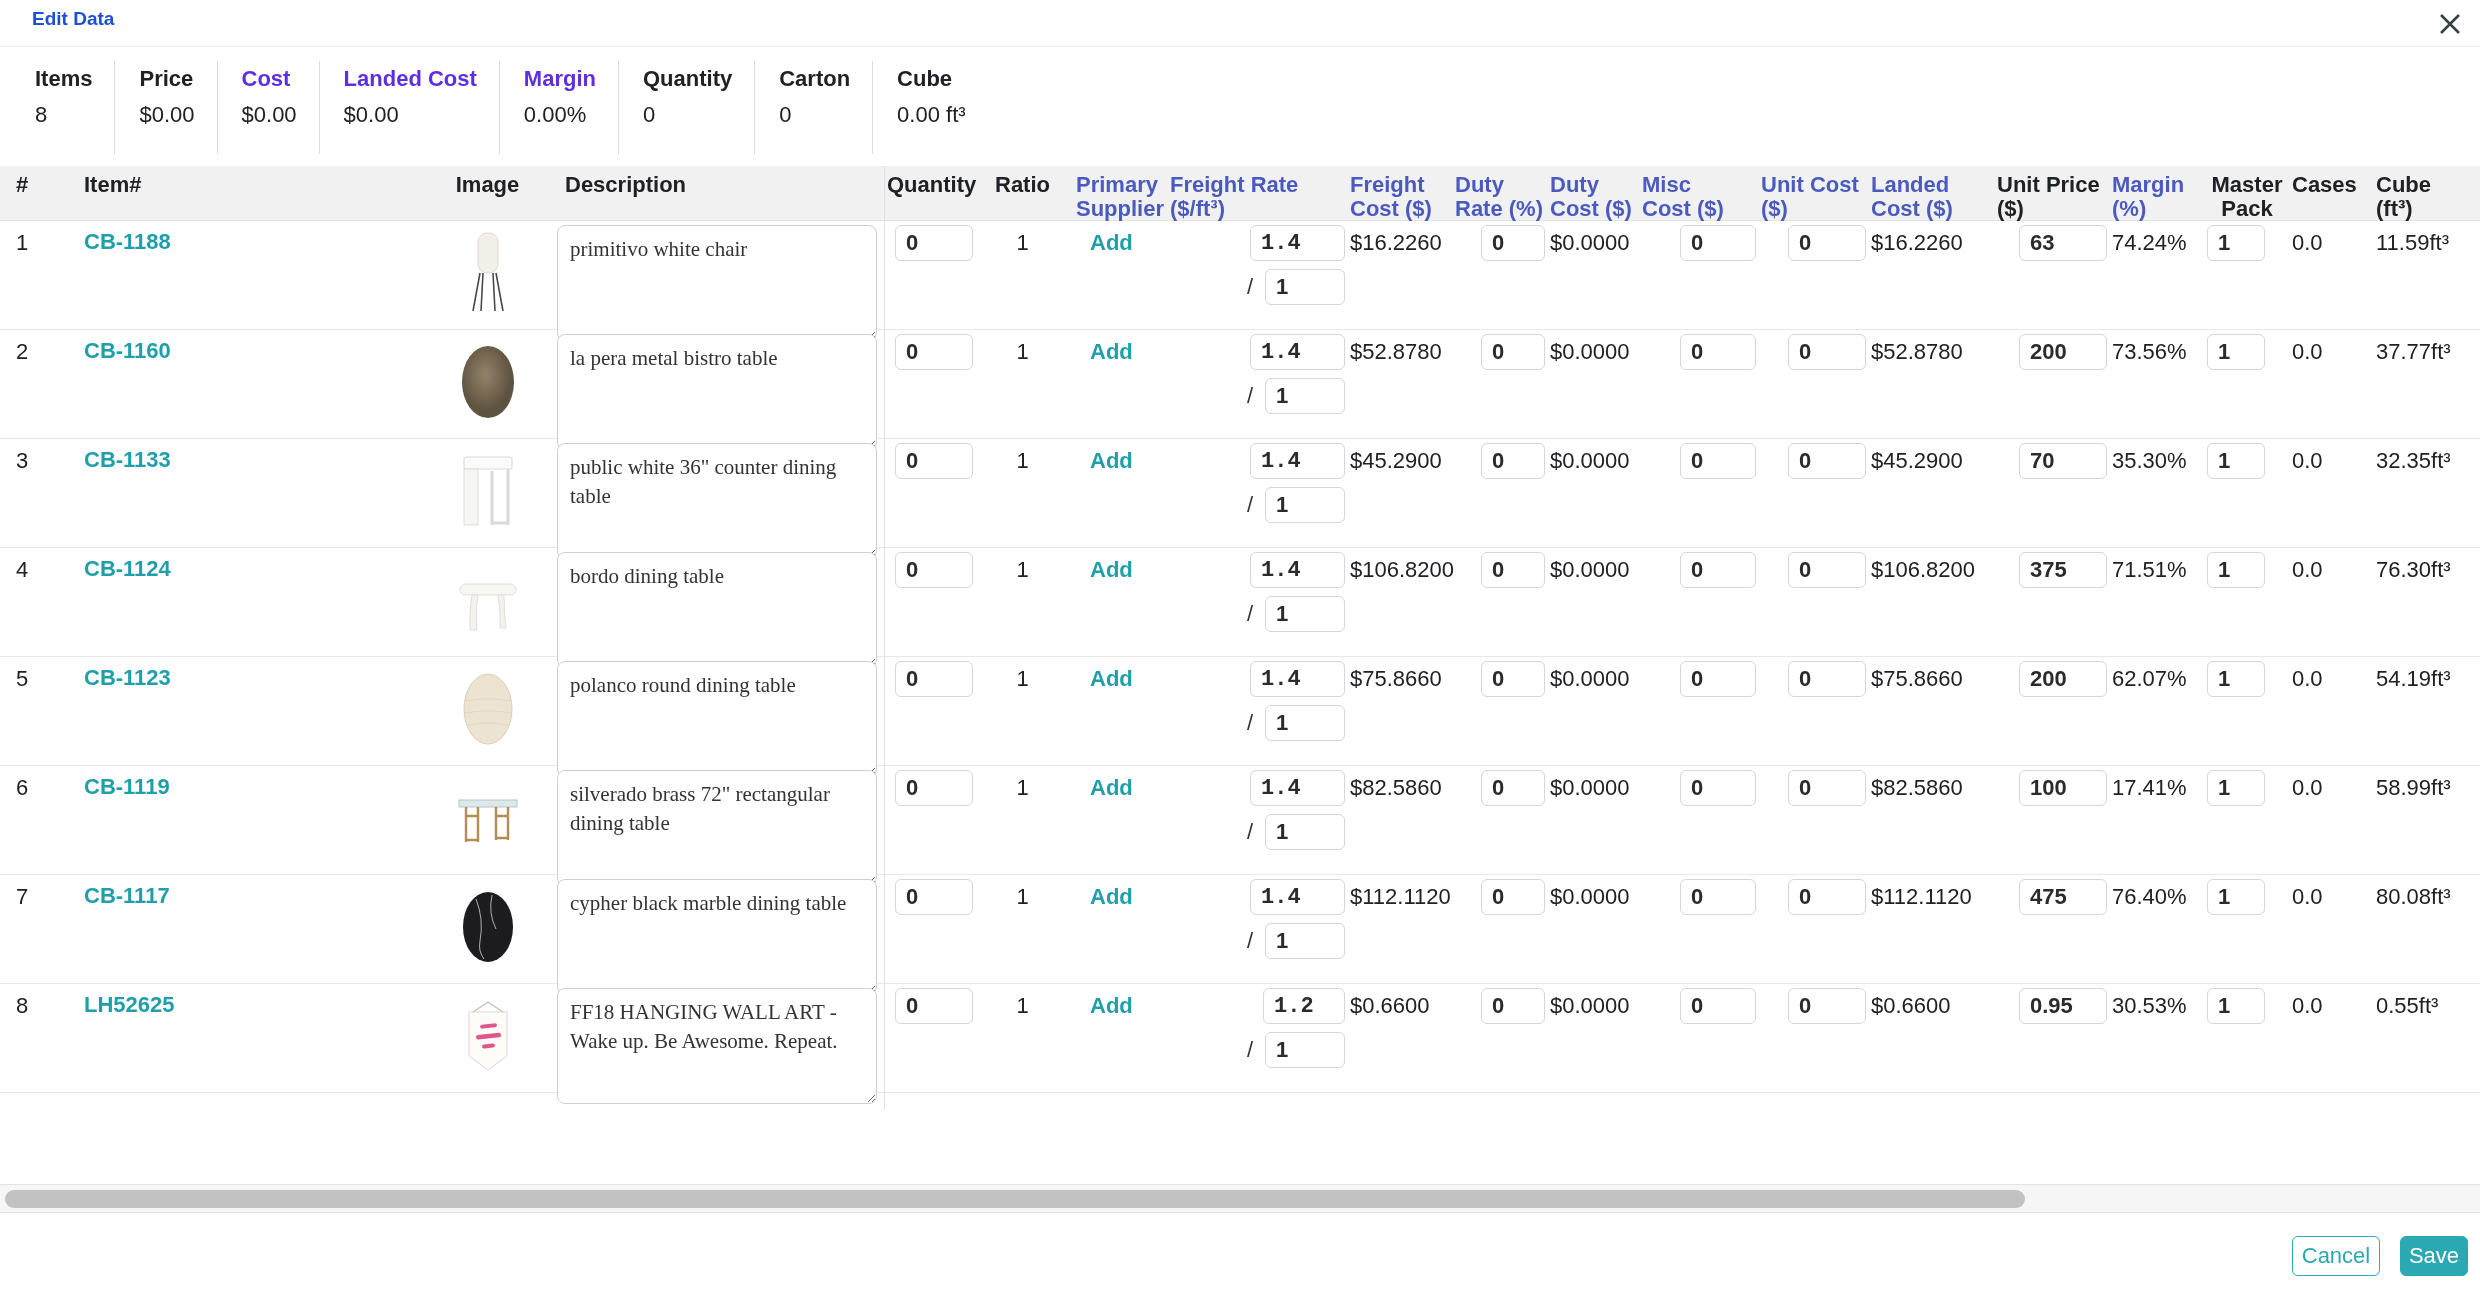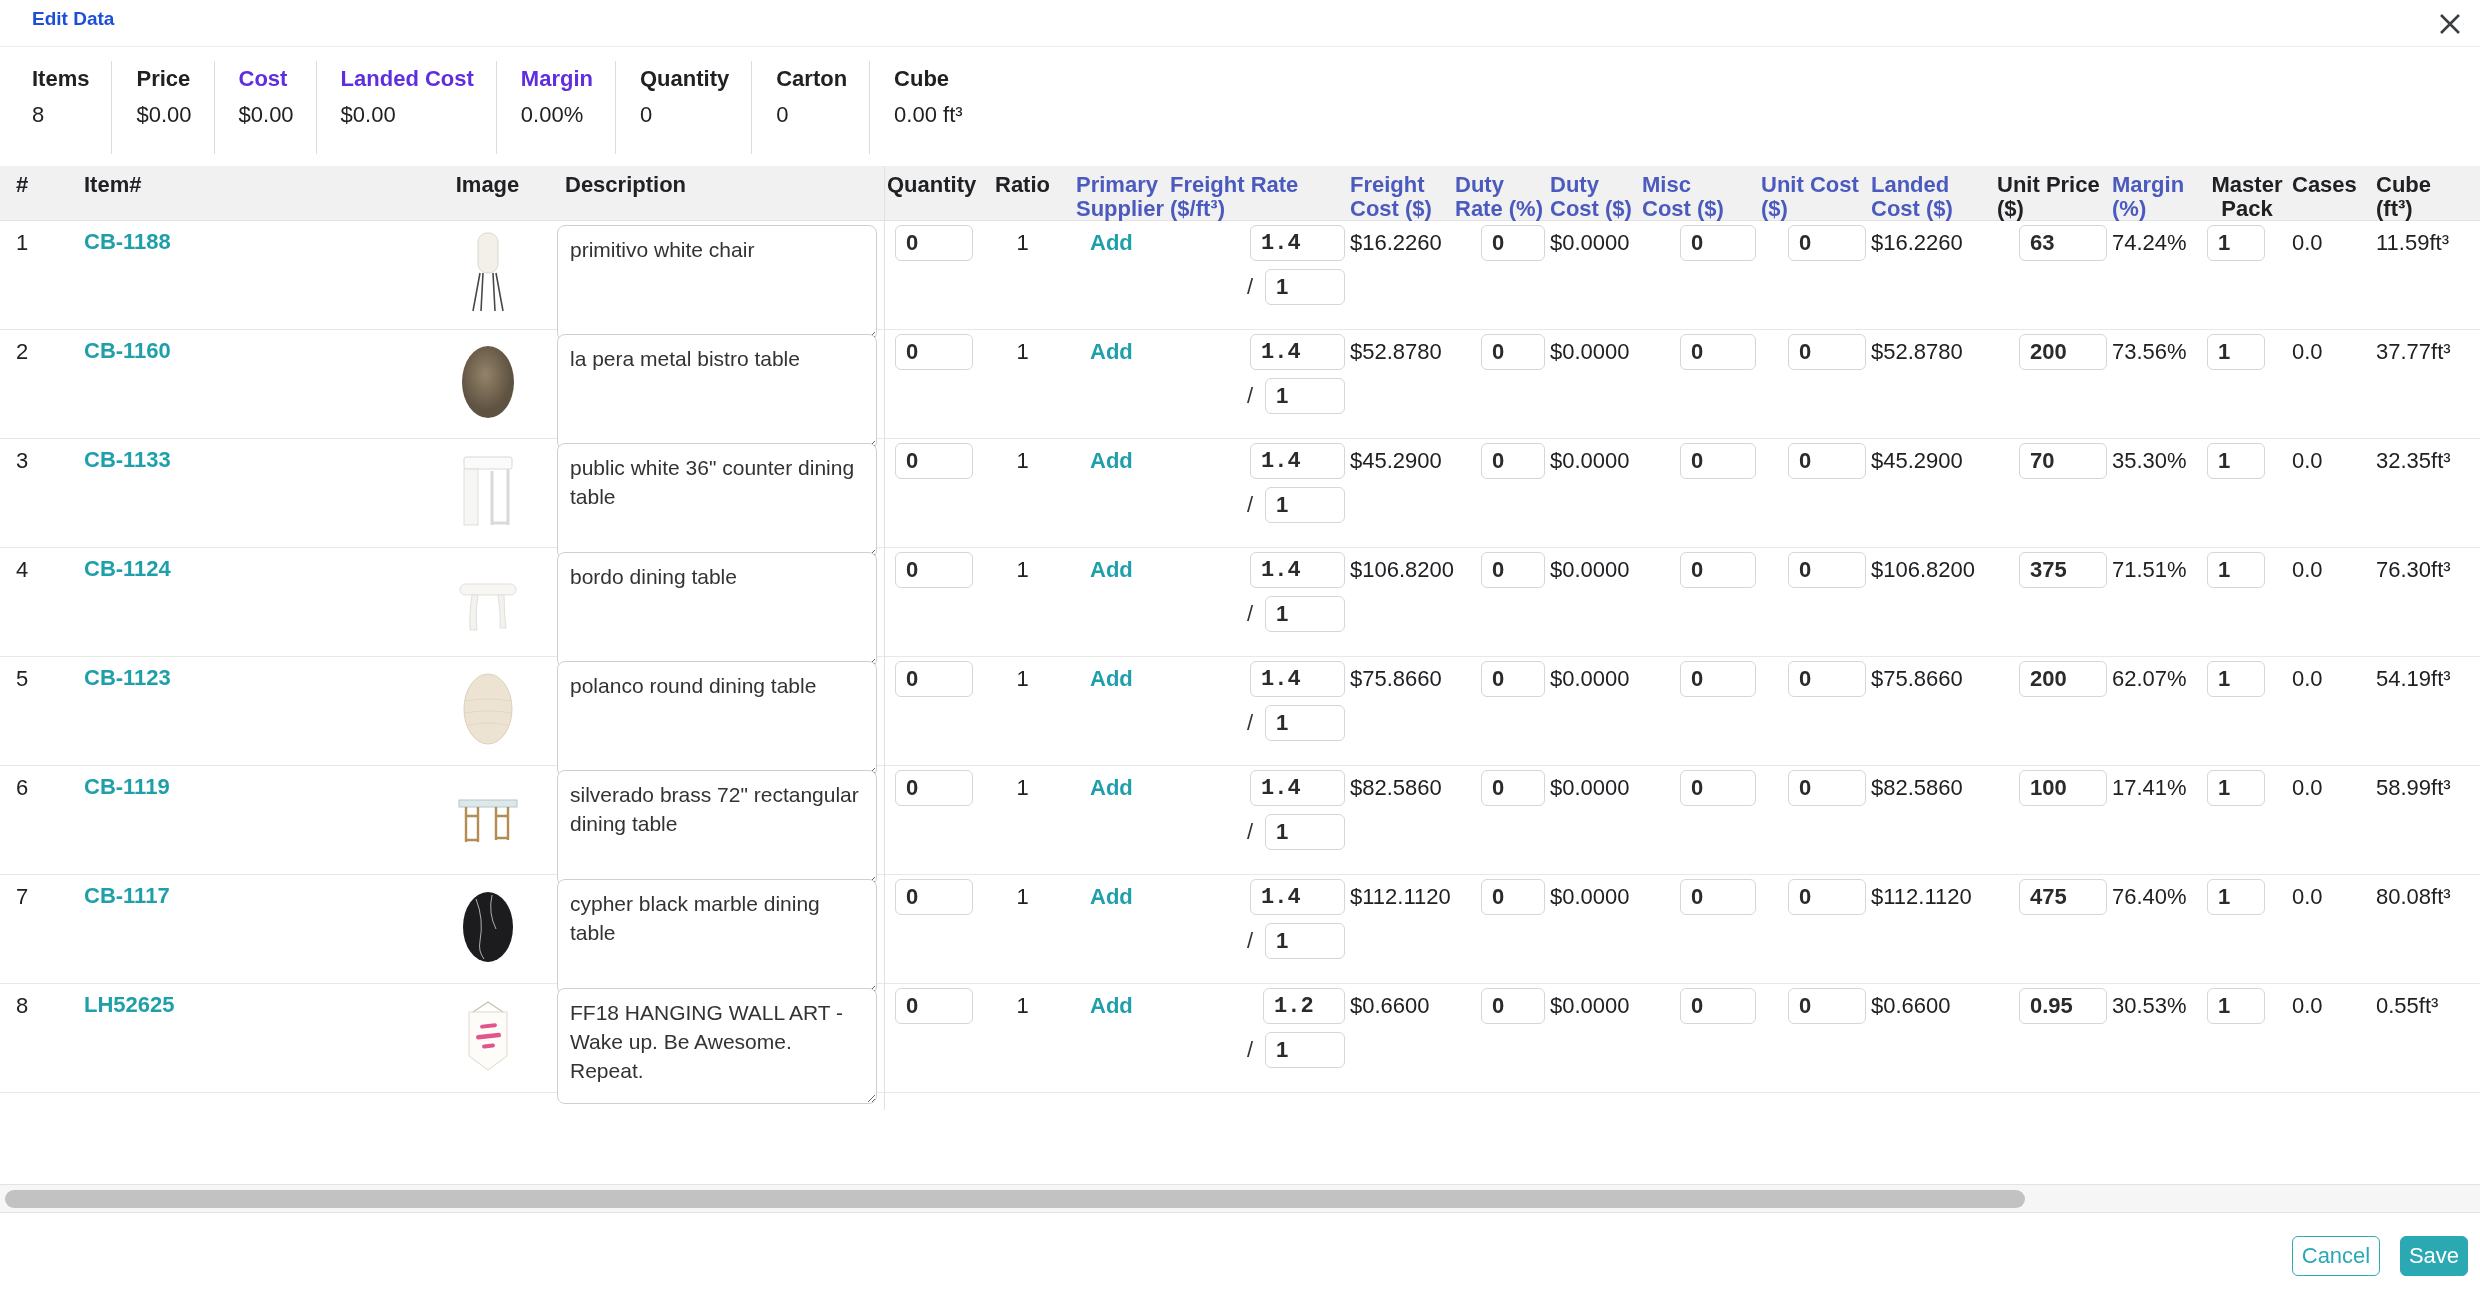--- a/index.html
+++ b/index.html
@@ -8,21 +8,21 @@
   }
   *{box-sizing:border-box; margin:0; padding:0;}
   html,body{width:2480px;height:1294px;overflow:hidden;background:#fff;
     font-family:"Liberation Sans","DejaVu Sans",sans-serif;color:var(--ink);}
   
   .titlebar{position:relative;height:47px;border-bottom:1px solid #ececec;}
   .titlebar h1{position:absolute;left:32px;top:8px;font-size:19px;font-weight:700;color:#1d4ed8;}
   .close-btn{position:absolute;right:16px;top:10px;width:28px;height:28px;cursor:pointer;}
   .close-btn svg{width:28px;height:28px;stroke:#3c4043;stroke-width:2.6;}
   
-  .summary{display:flex;align-items:stretch;padding:14px 0 12px 17px;height:119px;}
+  .summary{display:flex;align-items:stretch;padding:14px 0 12px 8px;height:119px;margin-left:12px;}
   .sum-cell{padding:4px 22px 0 24px;border-left:1px solid #dcdcdc;}
   .sum-cell:first-child{border-left:none;padding-left:15px;}
   .sum-label{font-size:22px;font-weight:700;line-height:28px;white-space:nowrap;}
   .sum-label.accent{color:var(--violet);}
   .sum-value{font-size:22px;line-height:26px;margin-top:9px;white-space:nowrap;}
   
   .trow{display:grid;grid-template-columns:70px 350px 135px 330px 100px 75px 110px 180px 105px 95px 92px 119px 110px 126px 115px 90px 90px 84px 104px;}
   .thead{background:#f1f1f1;height:55px;border-bottom:1px solid #e3e3e3;}
   .th{font-size:22px;font-weight:700;line-height:24px;padding-top:7px;white-space:nowrap;}
   .th.accent{color:var(--indigo);}
@@ -30,21 +30,21 @@
   .tbody .trow{height:109px;border-bottom:1px solid var(--line);}
   .cell{padding-top:4px;font-size:22px;position:relative;}
   .c-desc,.th-desc{border-right:1px solid #e0e0e0;}
   .tval{line-height:36px;white-space:nowrap;}
   .c-num .tval{padding-left:16px;}
   .item-link{padding-left:14px;line-height:34px;font-weight:700;color:var(--teal);cursor:pointer;white-space:nowrap;}
   .add-link{padding-left:30px;line-height:36px;font-weight:700;color:var(--teal);cursor:pointer;}
   .c-img{display:flex;justify-content:center;align-items:flex-start;padding-top:10px;}
   .c-img svg{height:84px;}
   textarea.desc{width:320px;height:116px;margin-left:2px;border:1px solid #cfcfcf;border-radius:8px;
-    padding:9px 12px;font-family:Liberation Sans, sans-serif;font-size:21px;line-height:29px;color:#333;
+    padding:9px 12px;font-family:Liberation Serif, serif;font-size:21px;line-height:29px;color:#333;
     resize:both;overflow:hidden;background:#fff;outline:none;}
   input.tin{height:36px;border:1px solid var(--in-border);border-radius:6px;background:#fff;
     font-family:inherit;font-size:22px;font-weight:700;color:#2b2b2b;padding:0 10px;outline:none;}
   .c-qty input{margin-left:10px;width:78px;}
   .in-right{text-align:right;}
   .in-right input{margin-right:5px;}
   .c-mp{text-align:right;}
   .c-mp input{margin-right:27px;width:58px;}
   .fr-l1{text-align:right;padding-right:5px;font-family:Liberation Mono, monospace;}
   .fr-l2{display:flex;justify-content:flex-end;align-items:center;gap:12px;margin-top:8px;padding-right:5px;font-size:22px;color:#333;}

